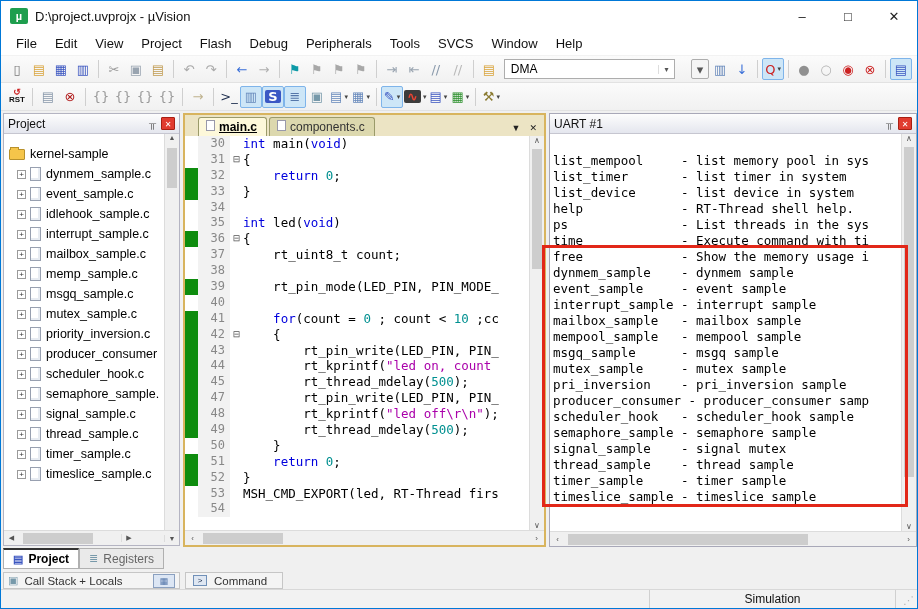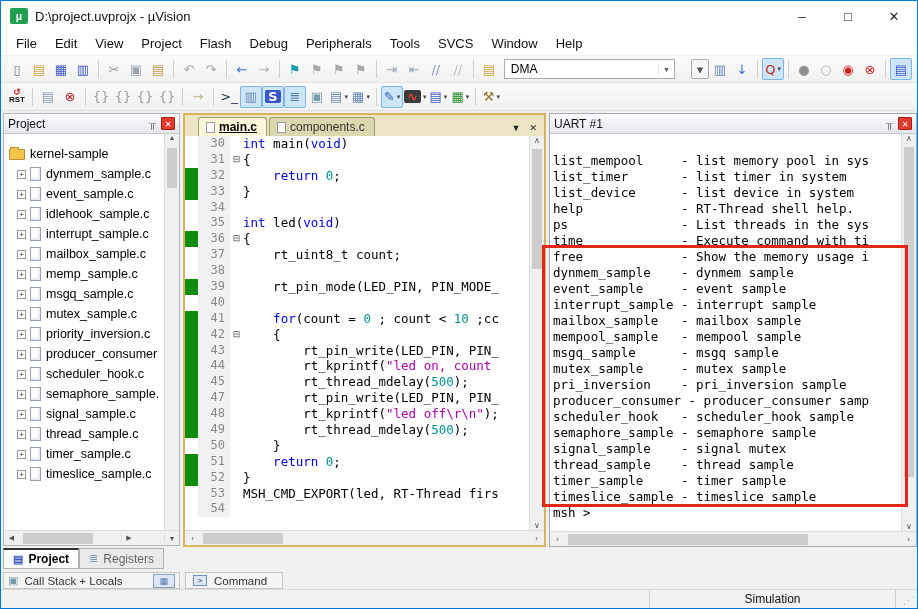--- a/index.html
+++ b/index.html
@@ -78,21 +78,21 @@
             font-size:9px; color:#5577aa; text-align:center; line-height:13px; }
   .cmd-tab { position:absolute; left:184px; top:461px; width:98px; height:17px; background:#f4f4f4;
              border:1px solid #c6c6c6; display:flex; align-items:center; gap:7px; font-size:11.5px;
              color:#333; padding:0 7px; }
   .conico { width:14px; height:11px; background:#dfe7f2; border:1px solid #7090b8; color:#203050;
             font-size:8px; line-height:9px; text-align:center; flex:none; }
   
   .editor { position:absolute; left:182px; top:2px; width:363px; height:434px; border:2px solid #d8b45e;
             background:#fff; display:flex; flex-direction:column; }
   .etabs { height:21px; background:#ece4c4; display:flex; align-items:flex-end; padding-left:13px; }
-  .etab { display:flex; align-items:center; gap:4px; padding:2px 9px 2px 7px; font-size:12px;
+  .etab { display:flex; gap:4px; padding:2px 9px 2px 7px; font-size:12px;
           border:1px solid #9a9a6a; border-bottom:none; background:#dcd8ae; color:#333;
           border-radius:3px 3px 0 0; margin-right:2px; }
   .etab.act { background:#fdf8da; font-weight:bold; text-decoration:underline; color:#000; }
   .pgico { width:9px; height:11px; background:#fff; border:1px solid #99a; flex:none; }
   .ebtns { margin-left:auto; display:flex; gap:9px; padding:0 7px 3px 0; font-size:9px; color:#222; }
   .ebody { flex:1; position:relative; overflow:hidden; background:#fff; }
   .eline { display:flex; height:15.9px; }
   .emargin { width:13px; flex:none; background:#fff; }
   .emargin.green { background:#0e8c0e; }
   .egut { width:32px; flex:none; background:#f2f2f2; color:#888; font:12px/15.9px "DejaVu Sans Mono", monospace;
@@ -661,21 +661,20 @@
           <div class="uline">mutex_sample     - mutex sample</div>
           <div class="uline">pri_inversion    - pri_inversion sample</div>
           <div class="uline">producer_consumer - producer_consumer samp</div>
           <div class="uline">scheduler_hook   - scheduler_hook sample</div>
           <div class="uline">semaphore_sample - semaphore sample</div>
           <div class="uline">signal_sample    - signal mutex</div>
           <div class="uline">thread_sample    - thread sample</div>
           <div class="uline">timer_sample     - timer sample</div>
           <div class="uline">timeslice_sample - timeslice sample</div>
           <div class="uline"></div>
-          <div class="uline">msh &gt;</div>
           <div class="uvs">
           <span>∧</span>
           <span class="thumb"></span>
           <span class="vd">∨</span>
         </div>
       </div>
       <div class="uhs">
         <span class="sbtn">‹</span>
         <span class="hthumb"></span>
         <span class="re sbtn">›</span>

